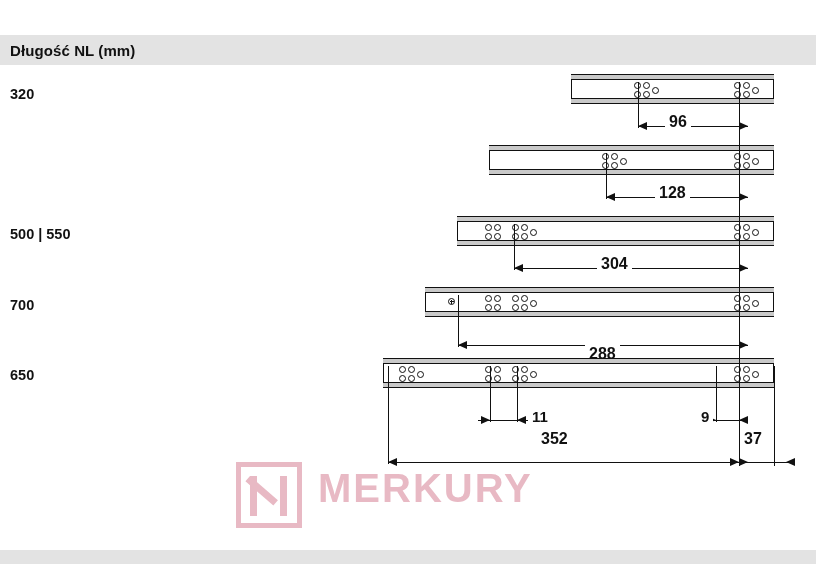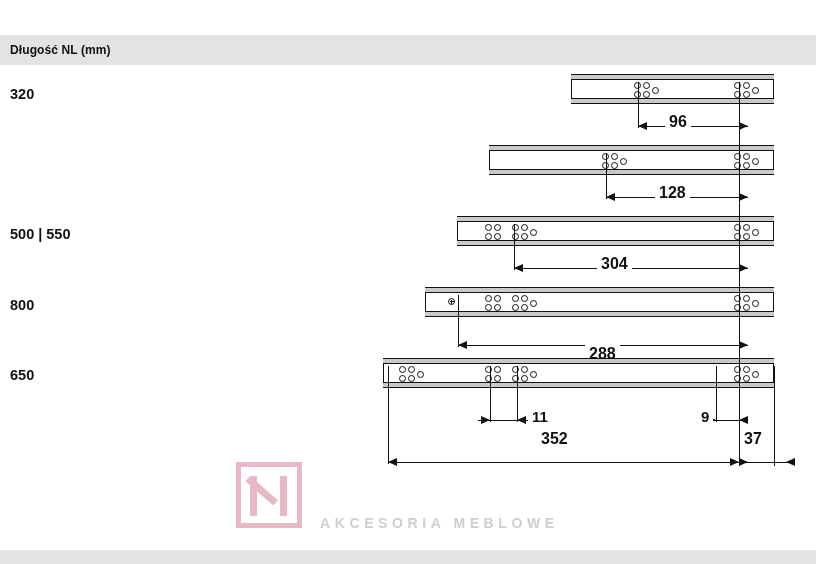--- a/index.html
+++ b/index.html
@@ -18,21 +18,21 @@
     position:absolute;left:0;width:816px;
     background:#e3e3e3;
     display:flex;align-items:center;
   }
   .hdr1{top:0;height:34px;}
   .hdr2{top:35px;height:30px;}
   .hdr-txt{
     font-size:15.5px;font-weight:bold;color:#111;
     padding-left:10px;letter-spacing:.1px;
   }
-  .hdr2 .hdr-txt{font-size:12px;text-align:right;}
+  .hdr2 .hdr-txt{font-size:15px;text-align:right;}
 
   
   .rowlabel{
     position:absolute;left:10px;
     font-size:14.5px;font-weight:bold;color:#111;
     white-space:nowrap;
   }
 
   
   .rail{position:absolute;}
@@ -126,21 +126,21 @@
 <body>
 
 <div class="sheet">
 
   <div class="hdr hdr2">
     <span class="hdr-txt">Długość NL (mm)</span>
   </div>
 
   <div class="rowlabel" style="top:86px">320</div>
   <div class="rowlabel" style="top:226px">500 | 550</div>
-  <div class="rowlabel" style="top:297px">800</div>
+  <div class="rowlabel" style="top:297px">700</div>
   <div class="rowlabel" style="top:367px">650</div>
 
   <div class="rail" style="left:571px;top:74px;width:203px;height:30px">
     <div class="body" style="width:203px"></div>
     <div class="stripe top" style="width:203px"></div>
     <div class="stripe bot" style="width:203px"></div>
     <div class="holes" style="left:63px;top:8px;width:30px;height:16px">
       <div class="hole" style="left:0px;top:0px"></div>
       <div class="hole" style="left:0px;top:9px"></div>
       <div class="hole" style="left:9px;top:0px"></div>
@@ -314,17 +314,17 @@
   <div class="arrow r" style="left:739px;top:458px"></div>
   <div class="arrow l" style="left:786px;top:458px"></div>
   <div class="dimtxt" style="left:740px;top:430px">37</div>
 
   <div class="wm">
     <div class="wm-mark">
       <div class="m1"></div>
         <div class="m2"></div>
         <div class="m3"></div>
     </div>
-    <div class="wm-sub">AKCESORIA MEBLOWE</div>
+    <div class="wm-txt">MERKURY</div>
   </div>
 
   <div class="footer"></div>
 </div>
 
 </body></html>

